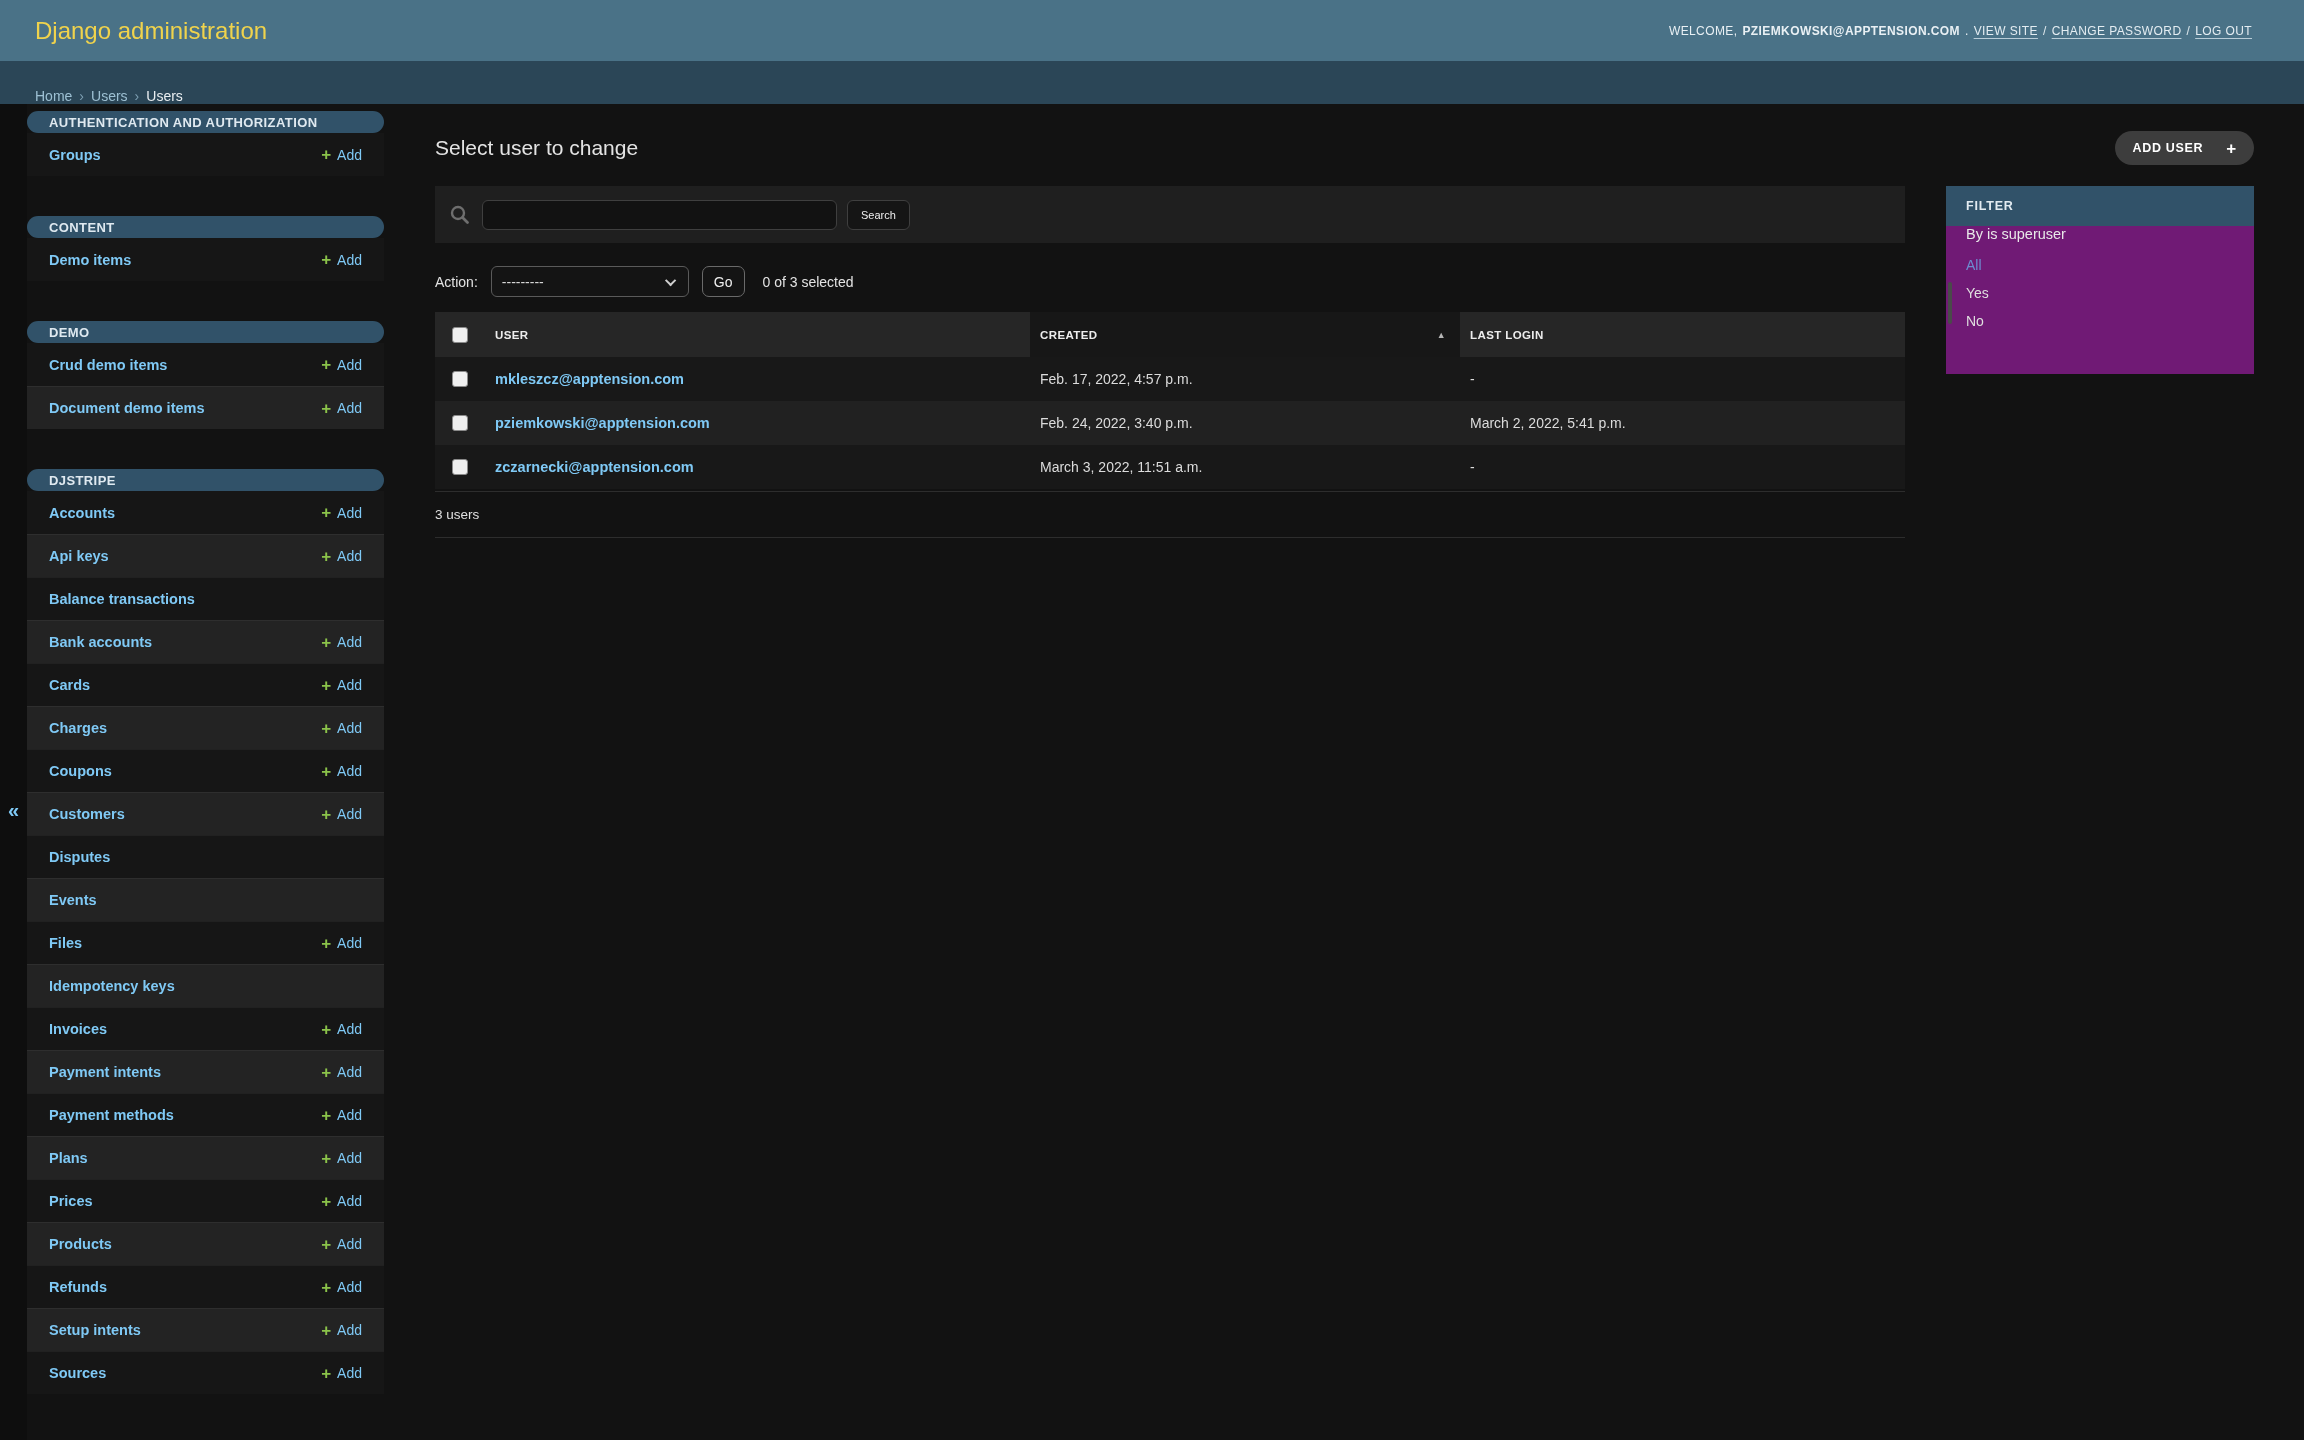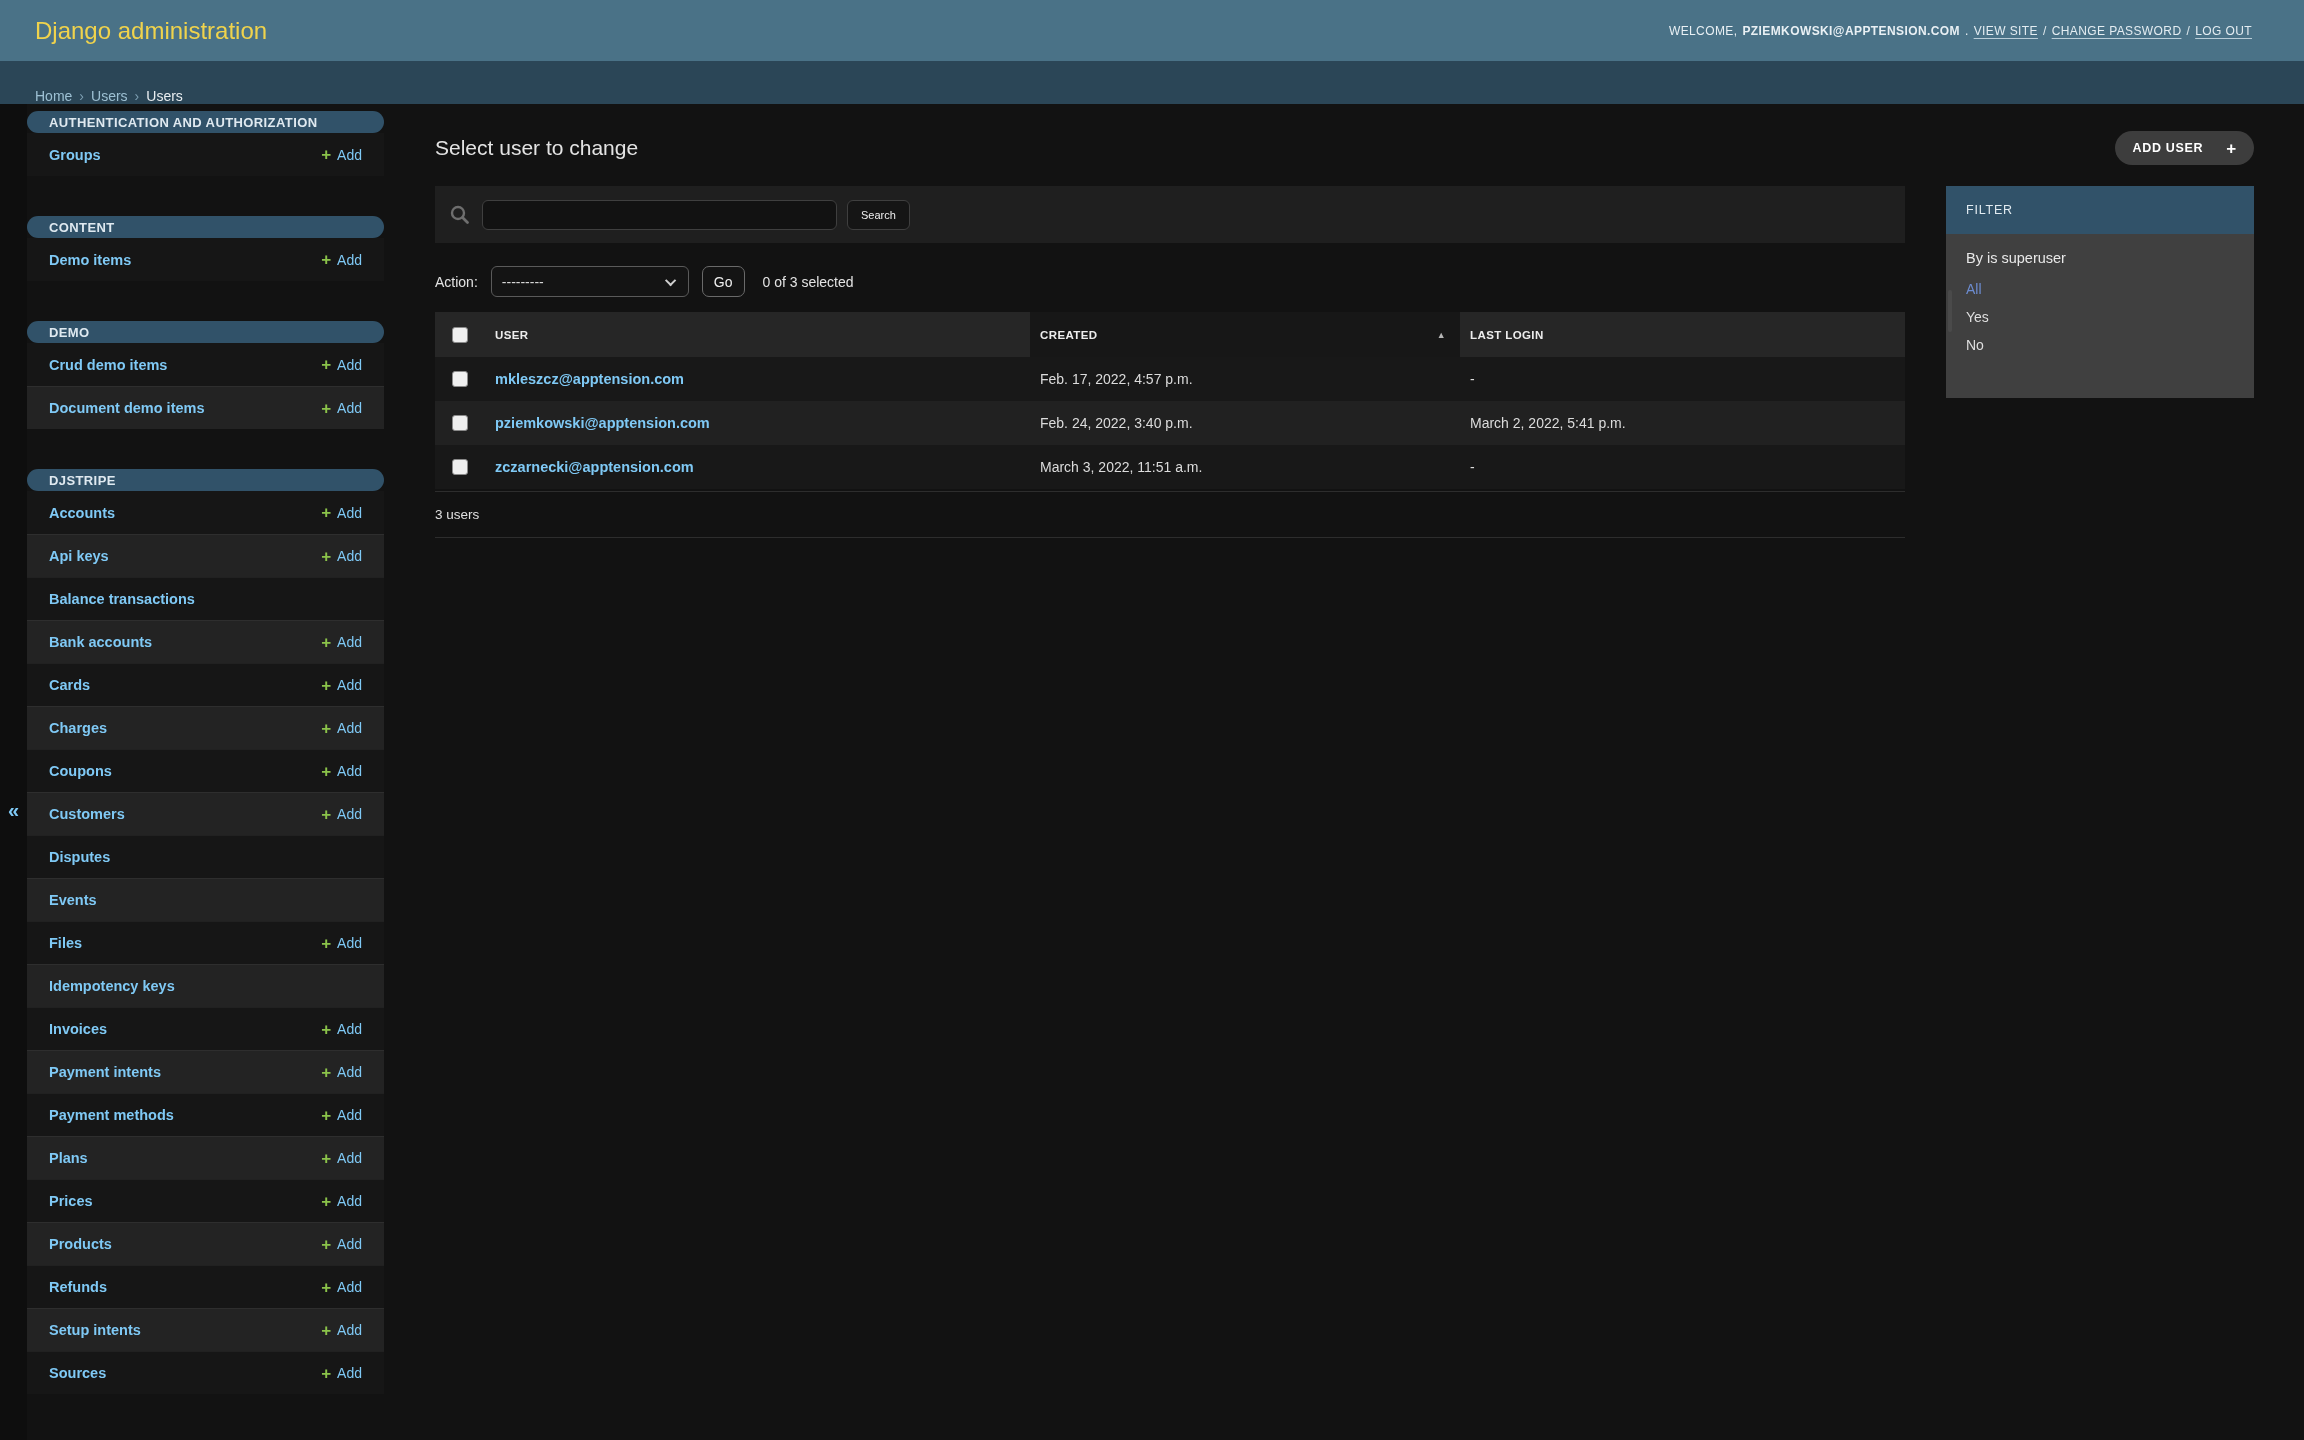--- a/index.html
+++ b/index.html
@@ -137,24 +137,24 @@
   .trow .c-user { font-weight: 700; font-size: 14.5px; color: #7fc9f5; padding-left: 10px; cursor: pointer; }
   .trow .c-date { font-size: 14px; color: #dcdcdc; padding-left: 10px; }
   .paginator {
     border-top: 1px solid #2d2d2d; border-bottom: 1px solid #2d2d2d; height: 47px;
     display: flex; align-items: center; font-size: 13.5px; color: #e0e0e0; margin-top: 2px;
   }
 
   
   .filter-panel { width: 308px; margin-left: auto; flex: none; }
   .filter-caption {
-    height: 48px; background: #315269; display: flex; align-items: center;
-    padding: 0 20px; font-size: 12.5px; font-weight: 400; color: #e2ebf1; letter-spacing: .8px;
-  }
-  .filter-body { background: #404040; padding: 16px 20px 34px; position: relative; }
+    height: 40px; background: #315269; display: flex; align-items: center;
+    padding: 0 20px; font-size: 12.5px; font-weight: 700; color: #e2ebf1; letter-spacing: .8px;
+  }
+  .filter-body { background: #701a75; padding: 0 20px 34px; position: relative; }
   .filter-scrollbar {
     position: absolute; left: 2px; top: 56px; width: 4px; height: 42px;
     background: #4a4a4a; border-radius: 2px;
   }
   .filter-heading { font-size: 14.5px; color: #e8e8e8; font-weight: 400; margin: 0 0 14px; }
   .filter-options { list-style: none; margin: 0; padding: 0; }
   .filter-options li { margin-bottom: 10px; }
   .f-opt { font-size: 14px; color: #dfdfdf; cursor: pointer; }
   .f-opt.selected { color: #6c8cd0; }
 </style>

